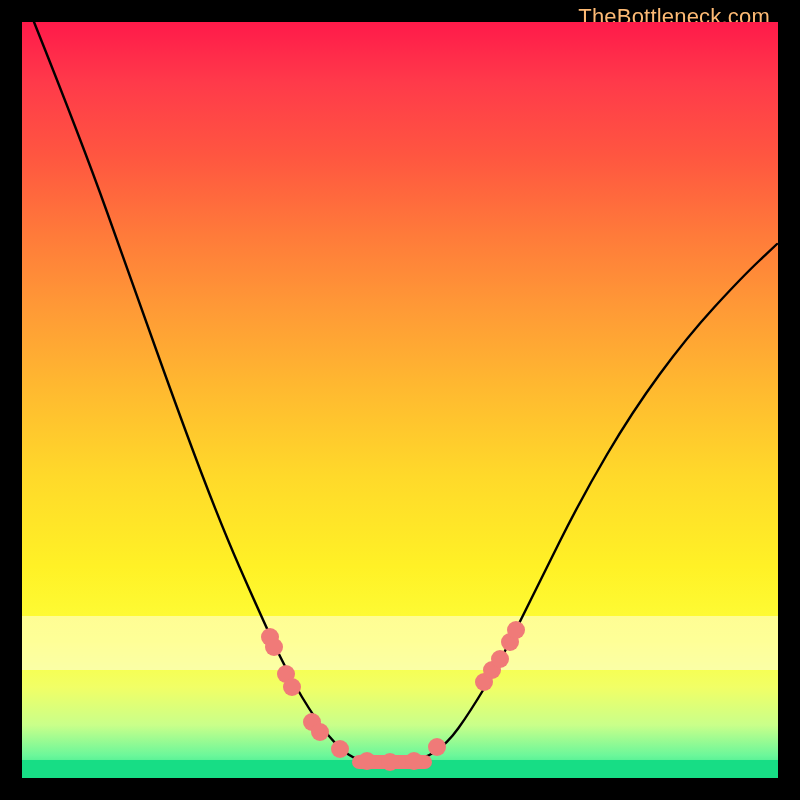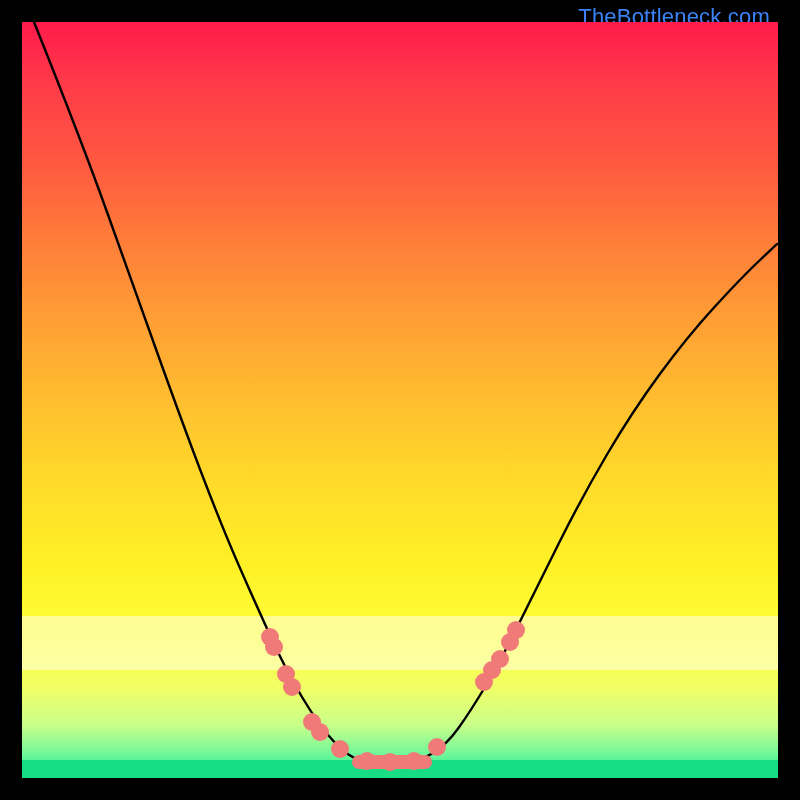--- a/index.html
+++ b/index.html
@@ -64,21 +64,21 @@
     left: 0;
     width: 756px;
     bottom: 0;
     height: 18px;
     background: #17dd85;
   }
   .watermark {
     position: absolute;
     top: 4px;
     right: 30px;
-    color: #3b82f6;
+    color: #fdba74;
     font-size: 22px;
     font-weight: 500;
     letter-spacing: 0.2px;
   }
   svg.curve {
     position: absolute;
     left: 22px;
     top: 22px;
     width: 756px;
     height: 756px;

